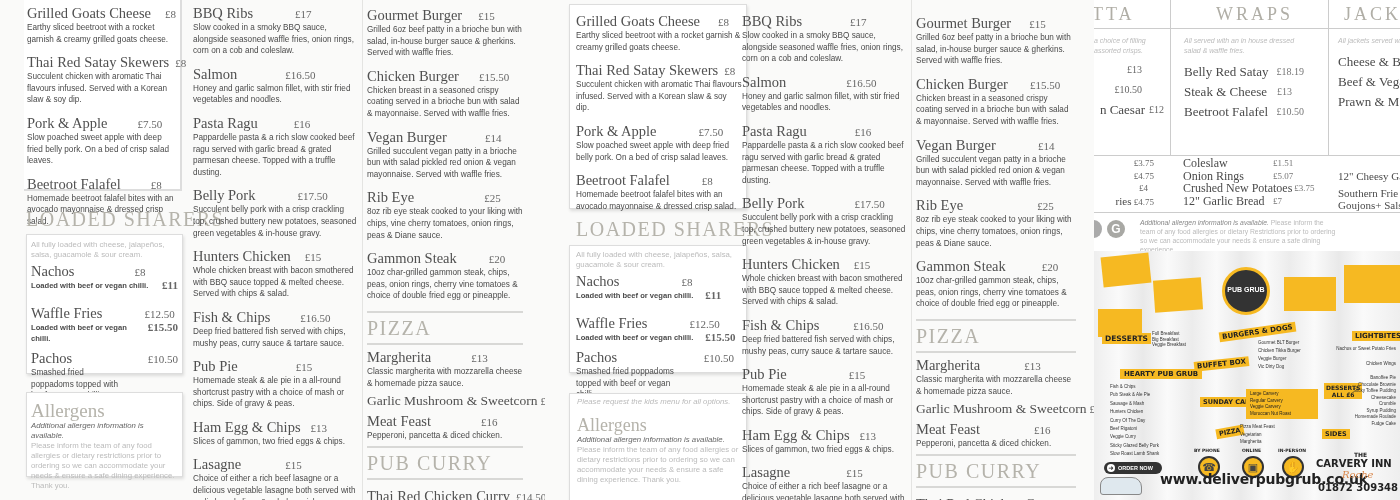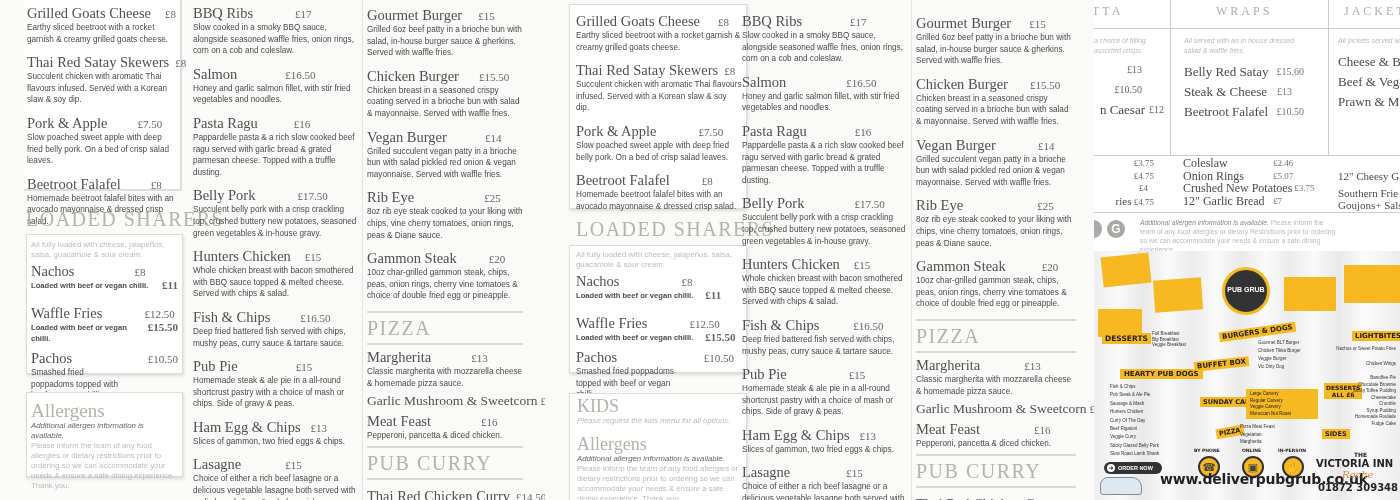--- a/index.html
+++ b/index.html
@@ -12,21 +12,21 @@
 .item-desc{font-size:8.2px;line-height:11.6px;color:#4a4a4a}
 .section-title{font-family:"Liberation Serif",serif;color:#b5b3ab;letter-spacing:1.5px;font-size:20px;line-height:22px}
 .box{border:1px solid #ddd;box-shadow:1px 2px 3px rgba(0,0,0,.12);background:#fff}
 .note{font-size:7.8px;line-height:10px;color:#bbb}
 .note-it{font-style:italic;color:#666;font-size:7.8px;line-height:10px}
 .divider{height:2px;background:#d8d8d6;margin:4px 0}
 .vline{position:absolute;top:0;width:1px;background:#ddd}
 .col{position:absolute}
 .price-row{display:flex;font-size:8px;color:#4a4a4a;line-height:11px}
 .price-row .p{margin-left:auto;font-family:"Liberation Serif",serif;font-size:11px;color:#666}
-.right-menu .hdr{font-family:"Liberation Serif",serif;color:#b0aea6;font-size:12px;letter-spacing:3px}
+.right-menu .hdr{font-family:"Liberation Serif",serif;color:#b0aea6;font-size:18px;letter-spacing:3px}
 .right-menu .it{font-family:"Liberation Serif",serif;font-size:13px;color:#4a4a4a;line-height:20px;display:flex;white-space:nowrap}
 .right-menu .it .p{font-size:10px;color:#777;margin-left:auto}
 .promo{position:absolute;left:1094px;top:251px;width:306px;height:249px;background:linear-gradient(90deg,#eee 0,#fafafa 8%,#e9e9e9 16%,#fafafa 24%,#ececec 32%,#fafafa 40%,#eaeaea 48%,#fafafa 56%,#ececec 64%,#fafafa 72%,#e9e9e9 80%,#fafafa 88%,#eee 100%)}
 .yel{background:#f6b922;position:absolute}
 .blk{color:#222;font-family:"DejaVu Sans",sans-serif;font-weight:bold}
 </style>
 </head>
 <body>
 
 <div class="panel" style="left:0;width:545px;background:#fafaf9">
@@ -299,21 +299,20 @@
     <div class="item">
         <div class="item-head">
           <span>Pachos</span>
           <span class="item-price" style="margin-right:8px">£10.50</span>
         </div>
         <div class="item-desc" style="width:100px">Smashed fried poppadoms topped with beef or vegan chilli.</div>
       </div>
   </div>
 
   <div class="col box" style="left:24px;top:393px;width:178px;height:110px;padding:3px 4px 0 7px">
-    <div style="font-family:'Liberation Serif',serif;font-size:18px;color:#b5b3ab;line-height:19px">KIDS</div>
     <div class="note" style="font-style:italic">Please request the kids menu for all options.</div>
     <div style="font-family:'Liberation Serif',serif;font-size:18px;color:#b5b3ab;line-height:20px;margin-top:8px">Allergens</div>
     <div class="note-it">Additional allergen information is available.</div>
     <div class="note">Please inform the team of any food allergies or dietary restrictions prior to ordering so we can accommodate your needs &amp; ensure a safe dining experience. Thank you.</div>
   </div>
 
   <div class="col" style="left:197px;top:13px;width:165px">
     <div class="item">
         <div class="item-head">
           <span>BBQ Ribs</span>
@@ -468,21 +467,21 @@
     <div style="display:flex;justify-content:flex-end;gap:4px">
         <span style="font-size:13px;color:#4a4a4a">n Caesar</span>
         <span>£12</span>
       </div>
   </div>
 
   <div class="col" style="left:90px;top:36px;width:120px">
     <div class="note" style="font-style:italic;font-size:7px">All served with an in house dressed salad &amp; waffle fries.</div>
     <div class="it" style="margin-top:6px">
         <span>Belly Red Satay</span>
-        <span class="p">£15.60</span>
+        <span class="p">£18.19</span>
       </div>
     <div class="it">
         <span>Steak &amp; Cheese</span>
         <span class="p" style="margin-right:12px">£13</span>
       </div>
     <div class="it">
         <span>Beetroot Falafel</span>
         <span class="p">£10.50</span>
       </div>
   </div>
@@ -498,21 +497,21 @@
 
   <div class="col" style="left:0;top:157px;width:60px;font-family:'Liberation Serif',serif;font-size:9px;color:#666;line-height:12.5px;text-align:right">
     <div>£3.75</div>
     <div>£4.75</div>
     <div style="padding-right:6px">£4</div>
     <div><span style="font-size:11px;color:#4a4a4a">ries</span> <span>£4.75</span></div>
   </div>
   <div class="col" style="left:89px;top:157px;width:150px;font-family:'Liberation Serif',serif;line-height:12.5px">
     <div style="display:flex;font-size:12px;color:#4a4a4a">
         <span style="width:90px">Coleslaw</span>
-        <span style="font-size:9px;color:#777">£2.46</span>
+        <span style="font-size:9px;color:#777">£1.51</span>
       </div>
     <div style="display:flex;font-size:12px;color:#4a4a4a">
         <span style="width:90px">Onion Rings</span>
         <span style="font-size:9px;color:#777">£5.07</span>
       </div>
     <div style="display:flex;font-size:12px;color:#4a4a4a;white-space:nowrap">
         <span>Crushed New Potatoes</span>
         <span style="font-size:9px;color:#777;margin-left:2px">£3.75</span>
       </div>
     <div style="display:flex;font-size:12px;color:#4a4a4a">
@@ -555,21 +554,21 @@
     <div>Chicken Tikka Burger</div>
     <div>Veggie Burger</div>
     <div>Vic Dirty Dog</div>
   </div>
   <div class="col yel blk" style="left:258px;top:80px;padding:1px 3px;font-size:7px">LIGHTBITES</div>
   <div class="col" style="left:232px;top:94px;width:70px;font-size:4.5px;line-height:7px;color:#333;text-align:right">
     <div>Nachos or Sweet Potato Fries</div>
     <div style="margin-top:8px">Chicken Wings</div>
   </div>
   <div class="col yel blk" style="left:100px;top:108px;padding:1px 3px;font-size:7px;transform:rotate(-6deg)">BUFFET BOX</div>
-  <div class="col yel blk" style="left:26px;top:118px;padding:1px 4px;font-size:7px">HEARTY PUB DOGS</div>
+  <div class="col yel blk" style="left:26px;top:118px;padding:1px 4px;font-size:7px">HEARTY PUB GRUB</div>
   <div class="col" style="left:16px;top:132px;font-size:4.5px;line-height:8.4px;color:#333">
     <div>Fish &amp; Chips</div>
     <div>Pub Steak &amp; Ale Pie</div>
     <div>Sausage &amp; Mash</div>
     <div>Hunters Chicken</div>
     <div>Curry Of The Day</div>
     <div>Beef Rigatoni</div>
     <div>Veggie Curry</div>
     <div>Sticky Glazed Belly Pork</div>
     <div>Slow Roast Lamb Shank</div>
@@ -610,16 +609,16 @@
   <div class="col" style="left:148px;top:205px;width:22px;height:22px;border-radius:50%;background:#f6b922;border:2px solid #333;font-size:11px;text-align:center;line-height:18px">▣</div>
   <div class="col" style="left:188px;top:205px;width:22px;height:22px;border-radius:50%;background:#f6b922;border:2px solid #333;font-size:11px;text-align:center;line-height:18px">✋</div>
 
   <div class="col" style="left:10px;top:211px;width:58px;height:12px;border-radius:7px;background:#333;color:#fff;font-size:5.5px;font-weight:bold;line-height:12px;padding-left:14px">
     <span style="position:absolute;left:3px;top:2px;width:8px;height:8px;border-radius:50%;background:#fff;color:#333;font-size:6px;line-height:8px;text-align:center">➜</span>
     <span>ORDER NOW</span>
   </div>
   <div class="col" style="left:6px;top:226px;width:42px;height:18px;border-radius:8px 10px 3px 3px;background:#dfe8ee;border:1px solid #888"></div>
   <div class="col blk" style="left:66px;top:220px;font-size:14px;letter-spacing:-.2px">www.deliverpubgrub.co.uk</div>
   <div class="col blk" style="left:260px;top:200px;font-size:6px">THE</div>
-  <div class="col blk" style="left:222px;top:207px;font-size:10px">VICTORIA INN</div>
+  <div class="col blk" style="left:222px;top:207px;font-size:10px">CARVERY INN</div>
   <div class="col" style="left:248px;top:218px;font-family:'DejaVu Serif',serif;font-style:italic;font-size:10px;color:#d9874b">Roche</div>
   <div class="col blk" style="left:224px;top:231px;font-size:10px">01872 309348</div>
 </div>
 
 </body></html>

